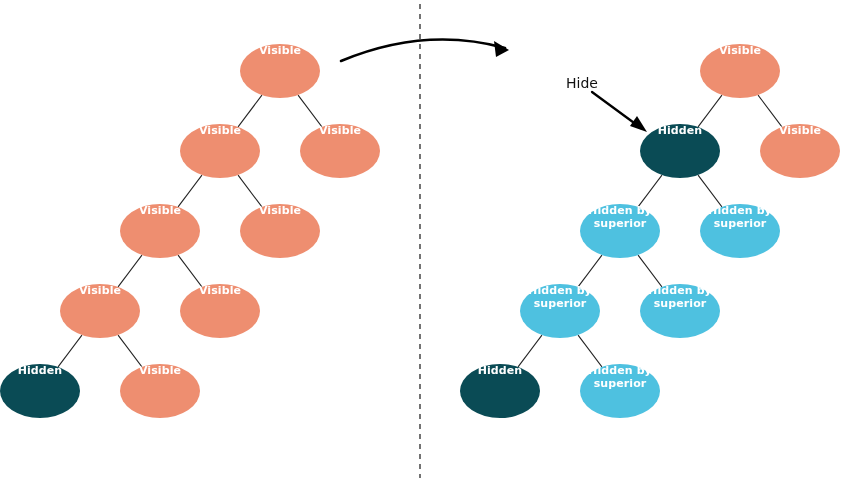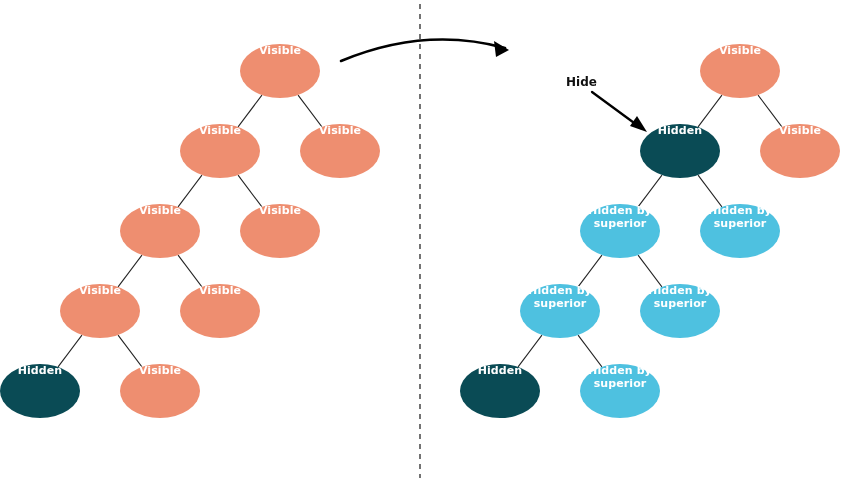--- a/index.html
+++ b/index.html
@@ -40,22 +40,22 @@
     box-sizing: border-box;
     padding: 0 4px;
   }
   .node span {
     display: block;
     width: 100%;
   }
   .caption {
     position: absolute;
     color: #111111;
-    font-size: 12px;
-    font-weight: 700;
+    font-size: 14px;
+    font-weight: 400;
     white-space: nowrap;
   }
 </style>
 </head>
 <body>
 
 <div id="canvas">
 
   <svg id="edge-layer" viewBox="0 0 841 482" width="841" height="482" xmlns="http://www.w3.org/2000/svg">
     <g id="edges-group">

